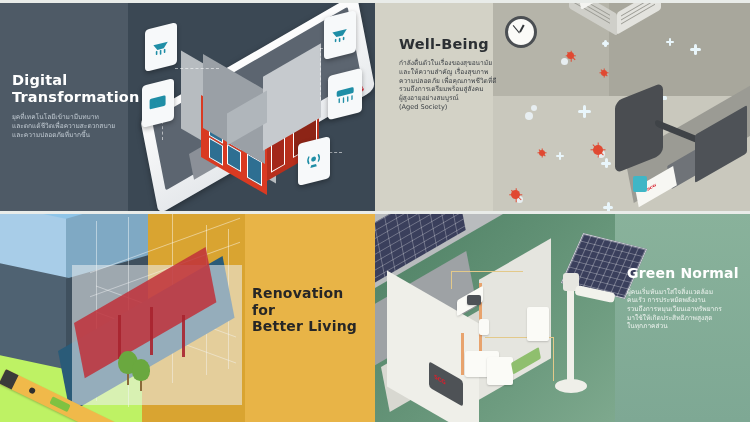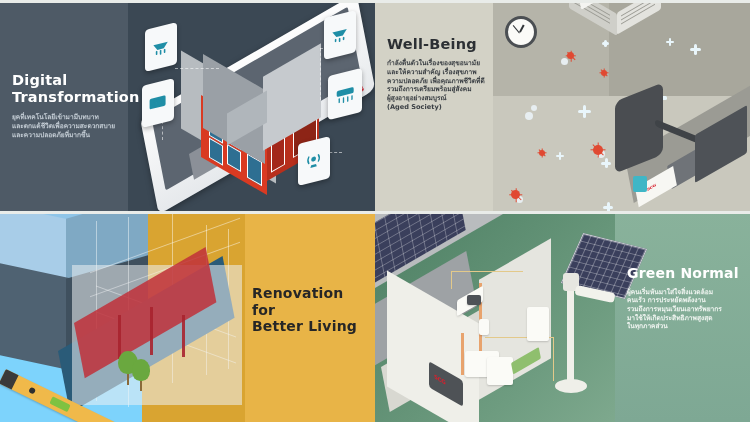--- a/index.html
+++ b/index.html
@@ -3,21 +3,21 @@
 <meta charset="utf-8">
 <style>
   html,body{margin:0;padding:0;background:#ffffff;}
   body{width:750px;height:422px;overflow:hidden;font-family:"DejaVu Sans","Liberation Sans",sans-serif;}
   .board{position:relative;width:750px;height:422px;display:grid;grid-template-columns:375px 375px;grid-template-rows:211px 211px;gap:0;}
   .panel{position:relative;overflow:hidden;}
 
   
   .txtblock{position:absolute;z-index:40;}
   .heading{font-weight:bold;letter-spacing:.2px;line-height:1.18;}
-  .body-th{line-height:1.32;font-weight:bold;}
+  .body-th{line-height:1.32;font-weight:normal;}
 
   
   .p1{background:#4a5662;}
   .p1 .bandL{position:absolute;left:0;top:0;width:128px;height:100%;background:#4e5a66;}
   .p1 .bandR{position:absolute;left:128px;top:0;right:0;height:100%;background:#3b4854;}
   .p1 .topline{position:absolute;left:0;top:0;width:100%;height:3px;background:#e9ece9;z-index:30;}
   .p1 .txtblock{left:12px;top:72px;width:120px;}
   .p1 .heading{color:#ffffff;font-size:14.5px;}
   .p1 .body-th{color:#c3ccd4;font-size:6.6px;margin-top:7px;}
 
@@ -50,21 +50,21 @@
   .icard svg{width:60%;height:60%;}
   .dash{position:absolute;border-top:1.1px dashed rgba(255,255,255,.55);z-index:12;}
   .dashv{position:absolute;border-left:1.1px dashed rgba(255,255,255,.55);z-index:12;}
 
   
   .p2{background:#d3d2c6;}
   .p2 .bandR{position:absolute;left:118px;top:0;right:0;height:100%;background:#a8a79c;}
   .p2 .floor{position:absolute;left:118px;top:96px;right:0;bottom:0;background:#c9c8bd;}
   .p2 .wallcorner{position:absolute;left:118px;top:0;width:116px;height:100%;background:#b5b4a9;}
   .p2 .topline{position:absolute;left:0;top:0;width:100%;height:3px;background:#e9ece9;z-index:30;}
-  .p2 .txtblock{left:12px;top:36px;width:112px;}
+  .p2 .txtblock{left:24px;top:36px;width:112px;}
   .p2 .heading{color:#2c3034;font-size:14.5px;}
   .p2 .body-th{color:#3a3f44;font-size:6.6px;margin-top:6px;}
   .clock{position:absolute;left:130px;top:16px;width:26px;height:26px;border-radius:50%;background:#fbfbf8;border:3px solid #4b4f53;z-index:14;}
   .clock .hh{position:absolute;left:11px;top:5px;width:1.6px;height:8px;background:#33373a;transform-origin:bottom center;transform:rotate(28deg);}
   .clock .mm{position:absolute;left:11px;top:3.5px;width:1.2px;height:10px;background:#33373a;transform-origin:bottom center;transform:rotate(-40deg);}
   .purifier{position:absolute;left:188px;top:-12px;width:106px;height:50px;z-index:16;}
   .pur-top{position:absolute;left:14px;top:0;width:72px;height:34px;background:#f4f4f1;
      transform:rotate(-30deg) skewX(-19deg) scaleY(.62);transform-origin:0 0;border-radius:3px;}
   .pur-faceL{position:absolute;left:6px;top:12px;width:48px;height:22px;background:#cfcfc9;transform:skewY(30deg);border-radius:2px;}
   .pur-faceR{position:absolute;left:54px;top:12px;width:44px;height:22px;background:#e3e3de;transform:skewY(-30deg);border-radius:2px;}
@@ -84,21 +84,21 @@
   .virus::before,.virus::after{content:"";position:absolute;left:50%;top:50%;width:150%;height:1.4px;background:#e04a33;transform:translate(-50%,-50%);}
   .virus::after{transform:translate(-50%,-50%) rotate(90deg);}
   .virus .d{position:absolute;left:50%;top:50%;width:150%;height:1.4px;background:#e04a33;transform:translate(-50%,-50%) rotate(45deg);}
   .plus{position:absolute;z-index:15;}
   .plus::before,.plus::after{content:"";position:absolute;background:#e9f6fb;border-radius:1.5px;}
   .plus::before{left:35%;top:0;width:30%;height:100%;}
   .plus::after{left:0;top:35%;width:100%;height:30%;}
   .bubble{position:absolute;border-radius:50%;background:#e7eef1;z-index:14;}
 
   
-  .p3{background:#7dd3fc;padding-left:16px;}
+  .p3{background:#bef264;padding-left:16px;}
   .p3 .yellowR{position:absolute;left:245px;top:0;right:0;height:100%;background:#e8b447;}
   .p3 .goldband{position:absolute;left:142px;top:0;width:103px;height:100%;background:#d9a431;}
   .p3 .sky{position:absolute;left:0;top:0;width:150px;height:96px;background:#8fc5e8;}
   .p3 .topline{position:absolute;left:0;top:0;width:100%;height:3px;background:#e9ece9;z-index:30;}
   .p3 .txtblock{left:252px;top:74px;width:118px;}
   .p3 .heading{color:#262626;font-size:14px;}
   .p3 .body-th{color:#3a3223;font-size:6.4px;margin-top:6px;}
   .tower{position:absolute;left:-6px;top:4px;width:108px;height:130px;background:#a8cde8;transform:skewY(12deg);z-index:8;}
   .tower2{position:absolute;left:66px;top:-4px;width:82px;height:146px;background:#7fa9c4;transform:skewY(-16deg);z-index:8;}
   .towerdark{position:absolute;left:0;top:64px;width:110px;height:92px;background:#4f6272;transform:skewY(12deg);z-index:9;}

